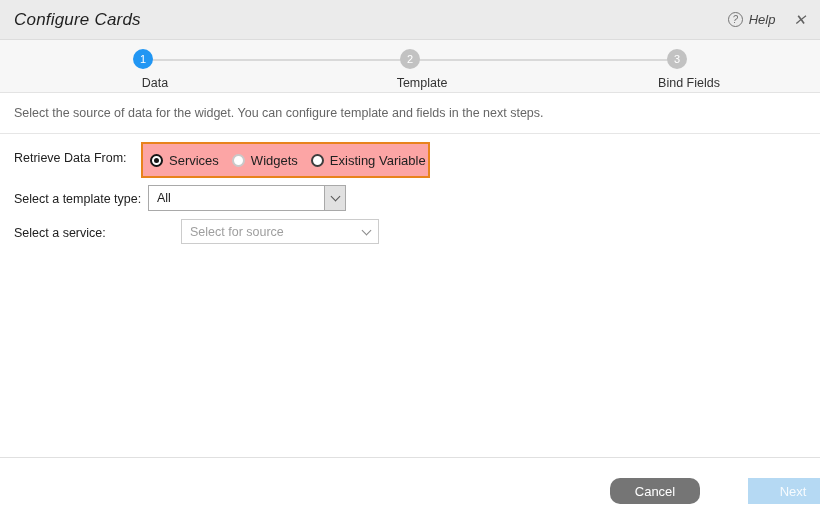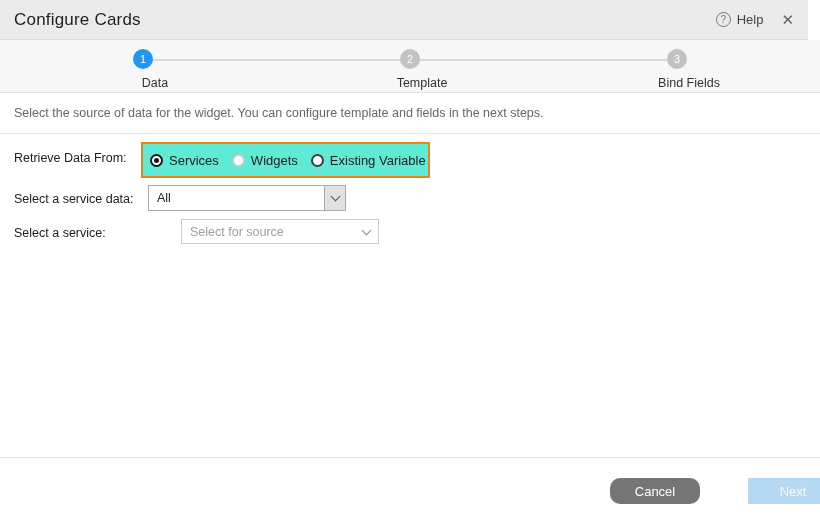--- a/index.html
+++ b/index.html
@@ -5,23 +5,23 @@
   * { box-sizing: border-box; }
   html,body { margin:0; padding:0; }
   body {
     width:820px; height:520px; position:relative; overflow:hidden;
     background:#ffffff; font-family:"Liberation Sans", sans-serif;
     -webkit-font-smoothing:antialiased;
   }
 
   
   .header {
-    position:absolute; top:0; left:0; right:12px; height:40px;
+    position:absolute; top:0; left:0; right:0; height:40px;
     background:#ebebeb; border-bottom:1px solid #dcdcdc;
-    display:flex; align-items:center; padding:0 14px;
+    display:flex; align-items:center; padding:0 14px;font-style:italic;
   }
   .title { font-size:17px; font-weight:500; color:#1f1f1f; letter-spacing:.2px; }
   .header-right { margin-left:auto; display:flex; align-items:center; }
   .help-btn { display:flex; align-items:center; gap:6px; cursor:pointer; }
   .help-circle {
     width:15px; height:15px; border:1px solid #757575; border-radius:50%;
     display:flex; align-items:center; justify-content:center;
     font-size:10px; color:#757575; line-height:1;
   }
   .help-text { font-size:13px; color:#424242; }
@@ -51,21 +51,21 @@
   .divider-desc { position:absolute; top:133px; left:0; right:0; height:1px; background:#e6e6e6; }
 
   
   .row-label { position:absolute; left:14px; font-size:12.5px; color:#212121; }
   .lbl-retrieve { top:151px; }
   .lbl-type { top:192px; }
   .lbl-service { top:226px; }
 
   .radio-group {
     position:absolute; left:141px; top:142px; width:289px; height:30px;
-    border:2px solid #e8831d; background:#5eead4;
+    border:2px solid #e8831d; background:#fca5a5;
     display:flex; align-items:center; padding:16px 7px;
   }
   .radio-opt { display:flex; align-items:center; margin-right:13px; cursor:pointer; }
   .radio-opt:last-child { margin-right:16px; }
   .radio-circle {
     width:13px; height:13px; border-radius:50%; margin-right:6px; position:relative;
     background:#fff; flex:0 0 auto;
   }
   .radio-circle.selected { border:2px solid #161616; }
   .radio-circle.selected::after {
@@ -158,21 +158,21 @@
   <div class="radio-opt">
     <span class="radio-circle disabled"></span>
     <span class="radio-label">Widgets</span>
   </div>
   <div class="radio-opt">
     <span class="radio-circle unselected"></span>
     <span class="radio-label">Existing Variable</span>
   </div>
 </div>
 
-<div class="row-label lbl-type">Select a service data:</div>
+<div class="row-label lbl-type">Select a template type:</div>
 <div class="select-classic">
   <span class="value">All</span>
   <span class="select-arrow-box">
     <span class="chev"></span>
   </span>
 </div>
 
 <div class="row-label lbl-service">Select a service:</div>
 <div class="select-flat">
   <span class="placeholder">Select for source</span>

